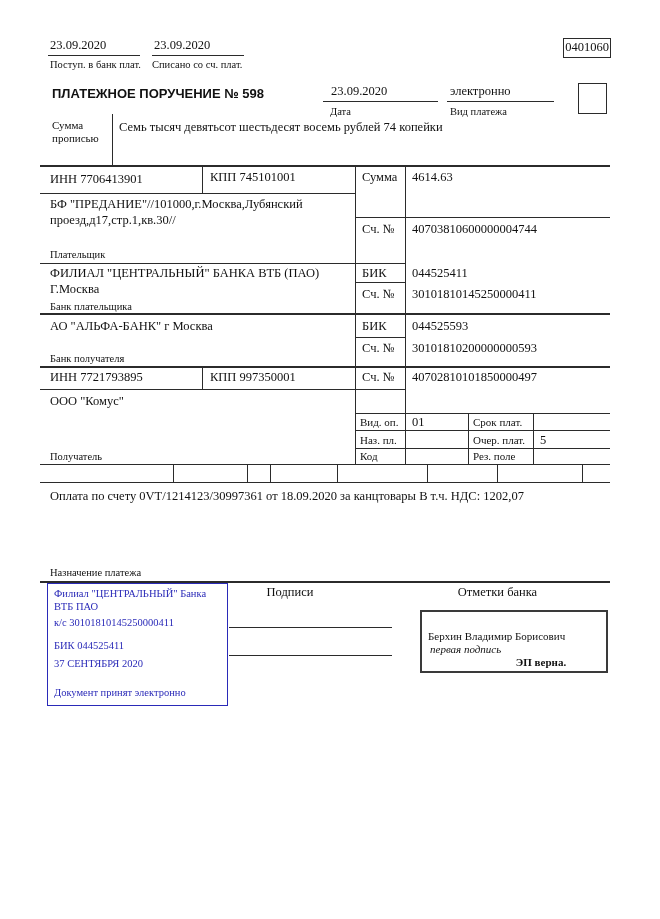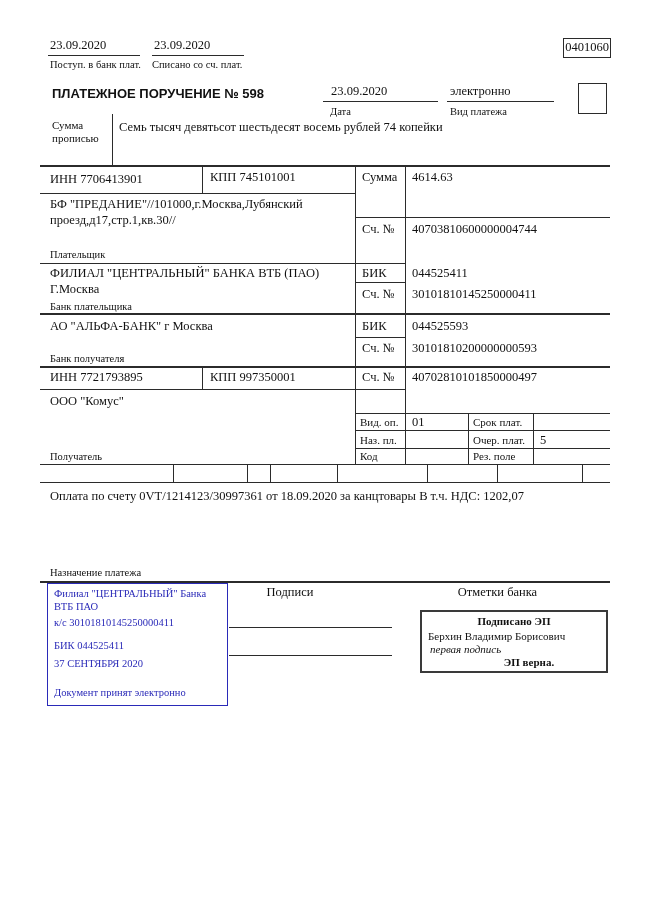--- a/index.html
+++ b/index.html
@@ -122,17 +122,16 @@
   <div class="abs t10 blue" style="left:6px;top:74px">37 СЕНТЯБРЯ 2020</div>
   <div class="abs t10 blue" style="left:6px;top:103px">Документ принят электронно</div>
 </div>
 
 <div class="abs t12 ctr" style="left:235px;top:585px;width:110px">Подписи</div>
 <div class="hl" style="left:229px;top:627px;width:163px"></div>
 <div class="hl" style="left:229px;top:655px;width:163px"></div>
 
 <div class="abs t12 ctr" style="left:440px;top:585px;width:115px">Отметки банка</div>
 <div class="graybox" style="left:420px;top:610px;width:188px;height:63px">
-  <div class="abs t11 b ctr" style="left:0;top:3px;width:184px">Подписано ЭП</div>
   <div class="abs t11" style="left:6px;top:18px">Берхин Владимир Борисович</div>
   <div class="abs t11 i" style="left:8px;top:31px">первая подпись</div>
-  <div class="abs t11 b ctr" style="left:32px;top:44px;width:150px">ЭП верна.</div>
+  <div class="abs t11 b ctr" style="left:44px;top:44px;width:150px">ЭП верна.</div>
 </div>
 
 </body></html>

